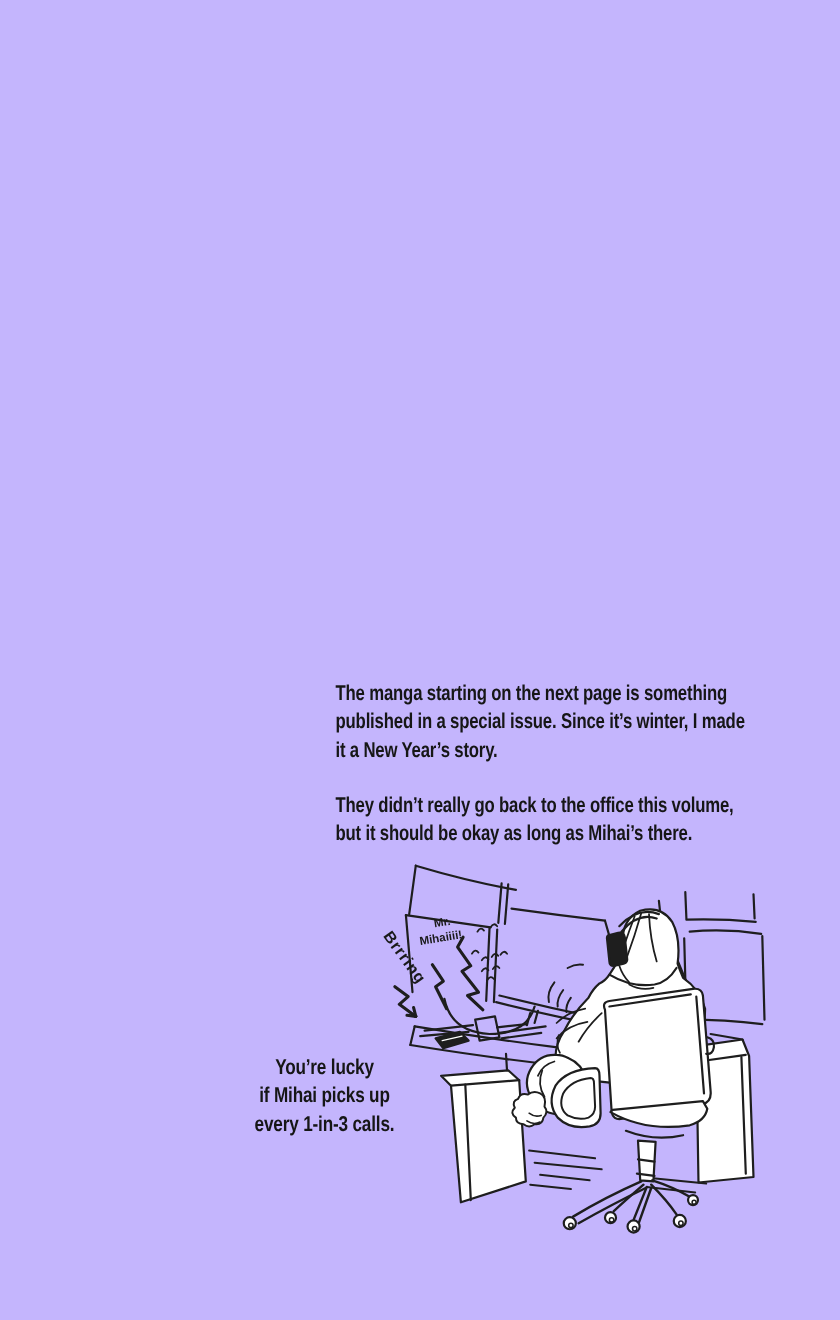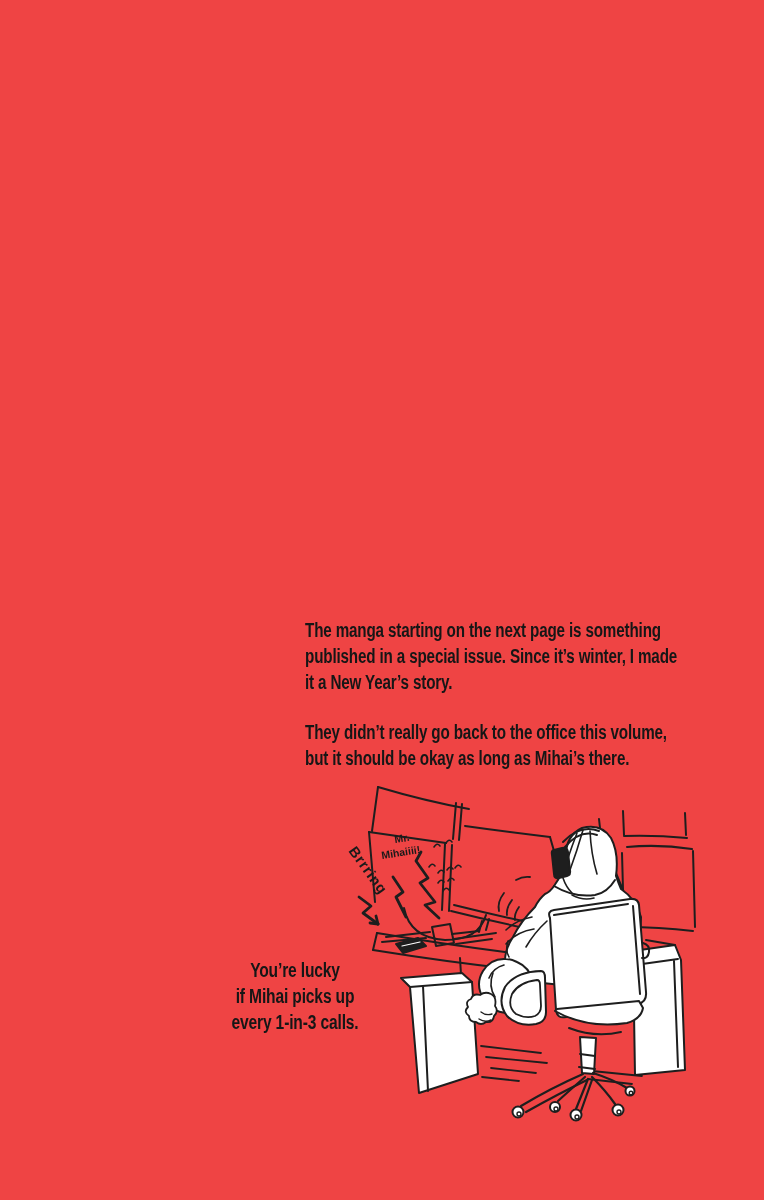--- a/index.html
+++ b/index.html
@@ -1,21 +1,21 @@
 <!DOCTYPE html>
 <html><head>
 <meta charset="utf-8">
 <style>
   html,body{margin:0;padding:0;}
   body{
     width:764px;height:1200px;background:#ffffff;
     font-family:"Liberation Sans", sans-serif;
     overflow:hidden;
   }
-  .page{position:relative;width:764px;height:1200px;background:#ef4444;}
+  .page{position:relative;width:764px;height:1200px;background:#c4b5fd;}
   .note{
     position:absolute;color:#161616;font-weight:700;
     font-size:19.5px;line-height:26px;letter-spacing:-0.2px;
     transform:scale(0.78,1);transform-origin:0 0;white-space:nowrap;
   }
   .para1{left:305px;top:617px;}
   .para2{left:305px;top:719px;}
   .caption{
     position:absolute;left:195px;top:957px;width:200px;text-align:center;
     color:#161616;font-weight:700;font-size:19.5px;line-height:26px;

